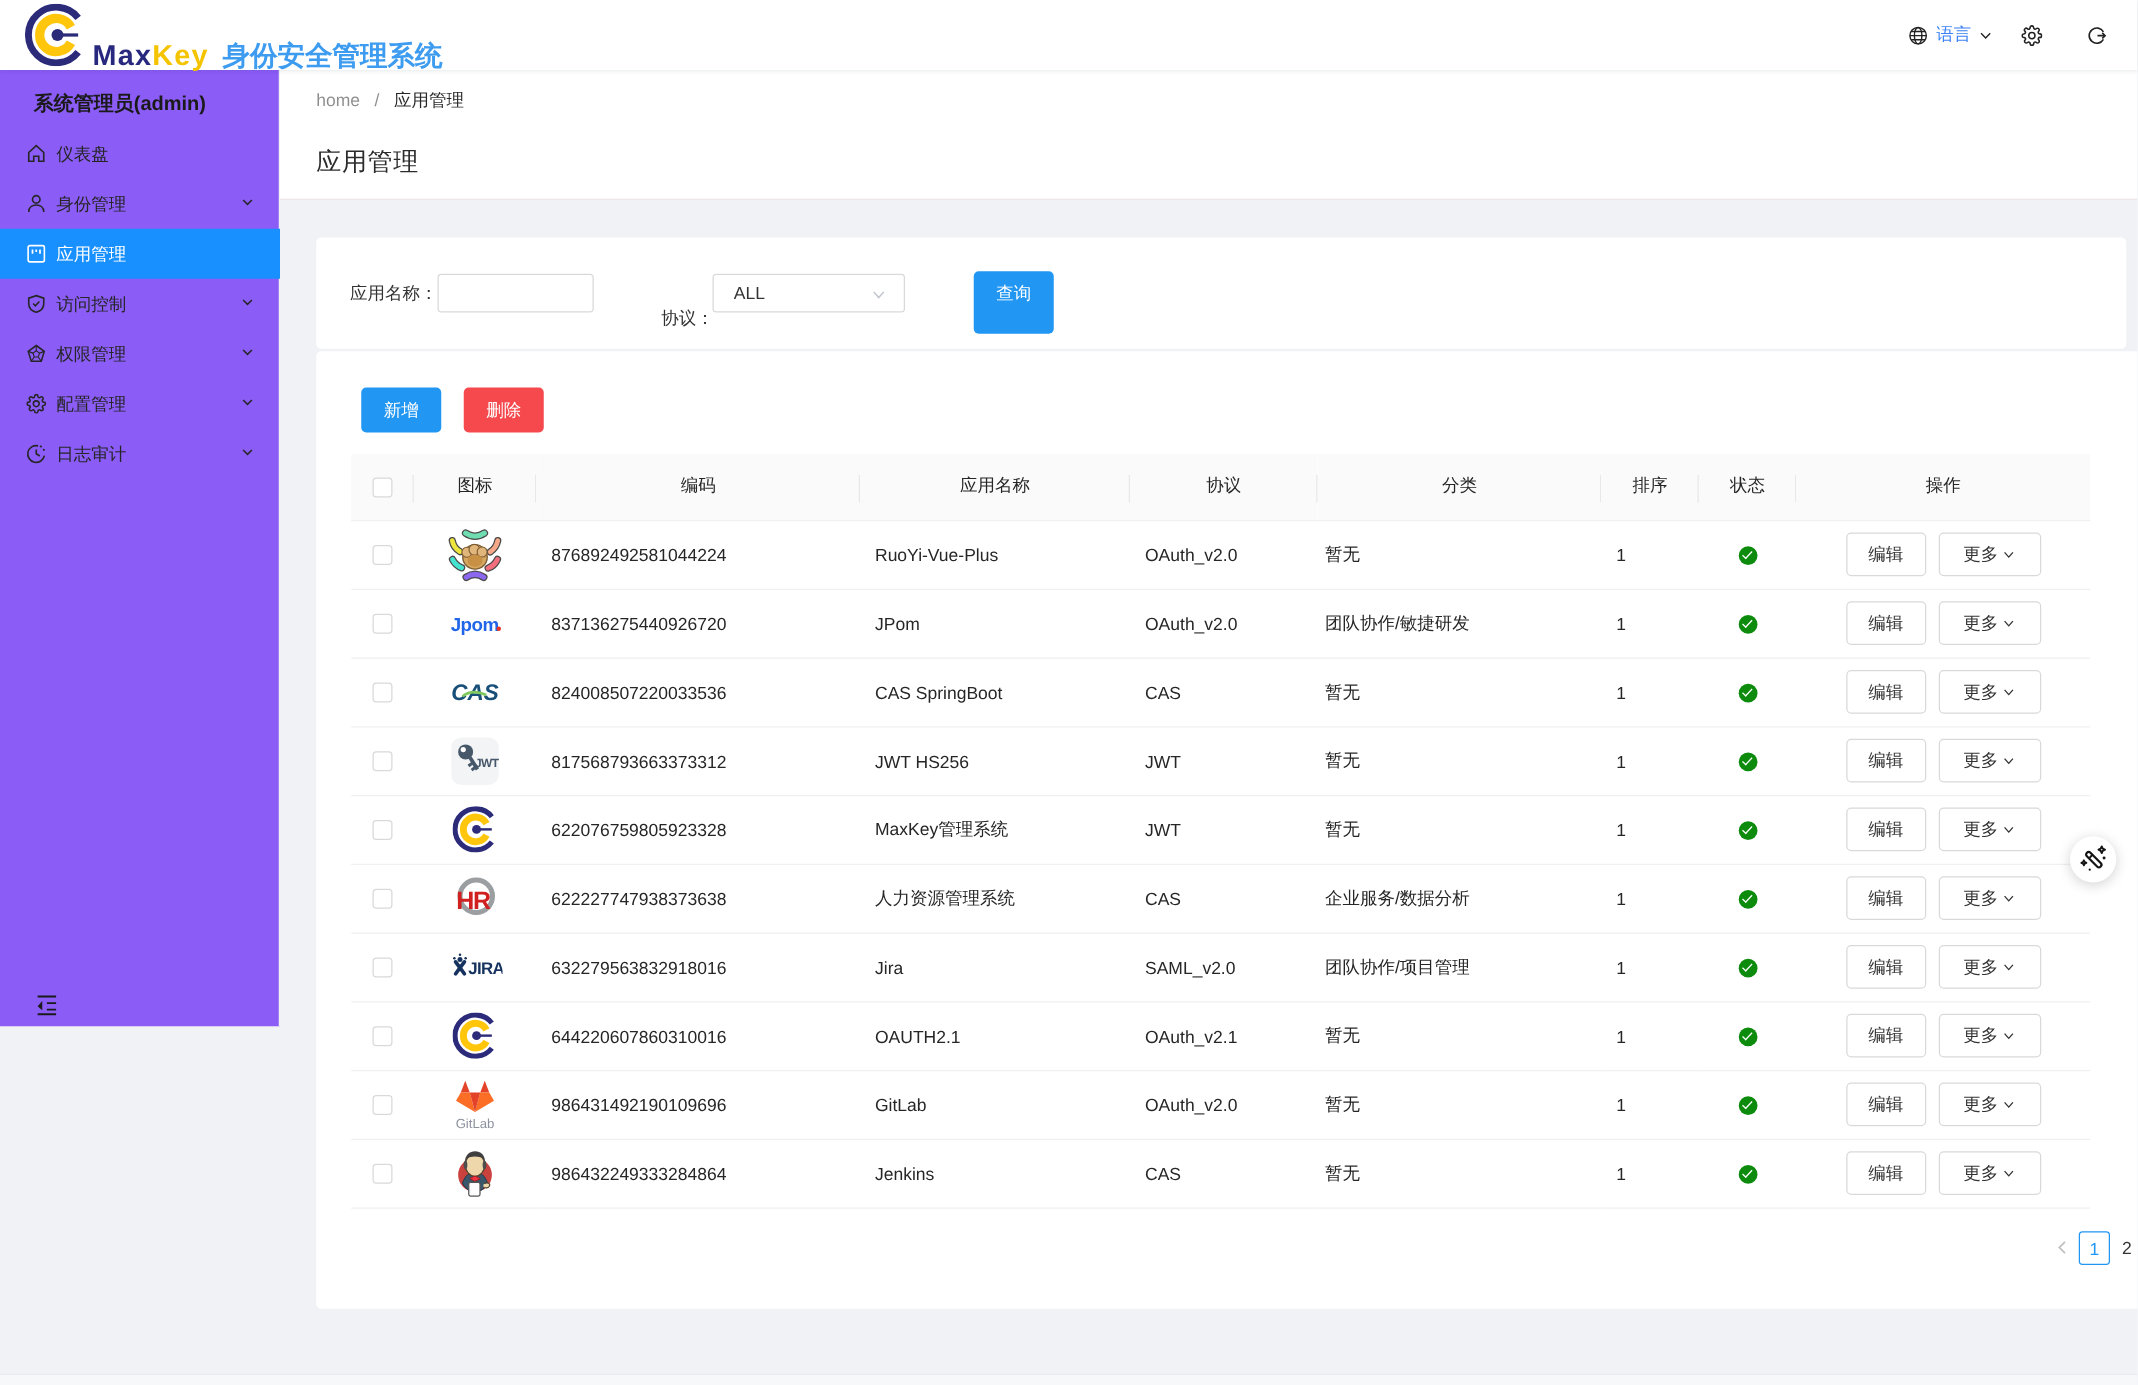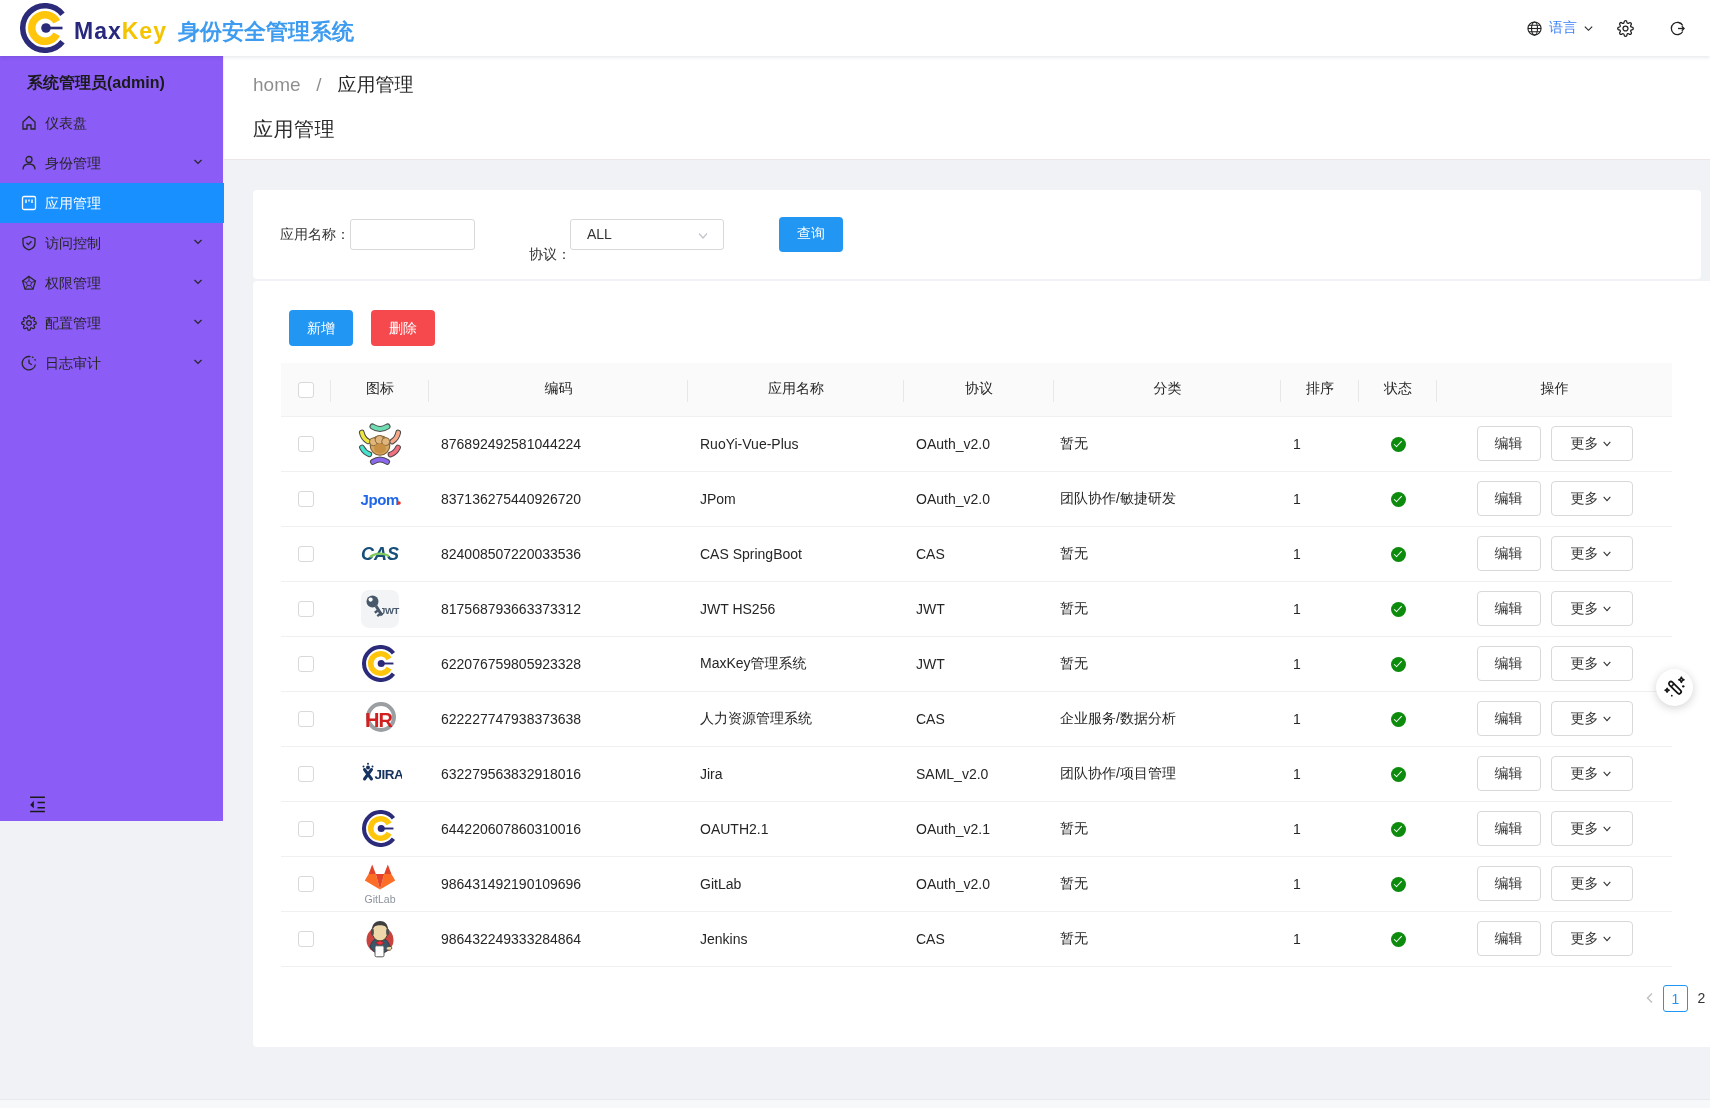--- a/index.html
+++ b/index.html
@@ -1,47 +1,47 @@
 <!DOCTYPE html>
 <html><head>
 <meta charset="utf-8">
 <style>
 * { margin:0; padding:0; box-sizing:border-box; }
 html,body { width:1710px; height:1108px; font-family:"Liberation Sans",sans-serif; background:#f0f2f5; overflow:hidden; position:relative; }
 
 .hdr { position:absolute; left:0; top:0; width:1710px; height:56px; background:#fff; z-index:5; box-shadow:0 1px 4px rgba(0,21,41,.12); }
 .logo { position:absolute; left:20px; top:3px; }
-.brand { position:absolute; left:74px; top:3px; height:56px; line-height:56px; font-size:23px; font-weight:bold; letter-spacing:1px; }
+.brand { position:absolute; left:74px; top:16px; height:56px; line-height:56px; font-size:23px; font-weight:bold; letter-spacing:1px; }
 .brand .mx { color:#28287e; }
 .brand .ky { color:#f5c400; }
 .brand .cn { color:#3e9cf0; font-size:22px; margin-left:11px; letter-spacing:0; }
 .hicon { position:absolute; top:0; height:56px; display:flex; align-items:center; color:#3b82f6; }
 
 .side { position:absolute; left:0; top:56px; width:224px; height:765px; background:#8b5cf6; border-right:1px solid #f0f0f0; z-index:4; }
 .admin { position:absolute; left:27px; top:17px; font-size:16px; font-weight:bold; color:#1a1a1a; }
 .mi { position:absolute; left:0; width:224px; height:40px; color:#262626; font-size:14px; }
 .mi .ic { position:absolute; left:21px; top:12px; width:16px; height:16px; }
 .mi .tx { position:absolute; left:45px; top:0; line-height:40px; }
 .mi .ar { position:absolute; right:20px; top:13px; width:12px; height:12px; }
 .mi.act { background:#1890ff; color:#fff; }
 .fold { position:absolute; left:28px; top:738px; width:19px; height:19px; }
 
 .titleband { position:absolute; left:224px; top:56px; width:1486px; height:104px; background:#fff; border-bottom:1px solid #ece6e6; }
-.bc { position:absolute; left:29px; top:16px; font-size:19px; color:rgba(0,0,0,.45); }
+.bc { position:absolute; left:29px; top:16px; font-size:14px; color:rgba(0,0,0,.45); }
 .bc b { color:rgba(0,0,0,.85); font-weight:normal; }
 .ptitle { position:absolute; left:29px; top:60px; font-size:20px; font-weight:400; color:#2b2b2b; letter-spacing:0.5px; }
 .card1 { position:absolute; left:253px; top:190px; width:1448px; height:89px; background:#fff; border-radius:4px; }
 .card2 { position:absolute; left:253px; top:281px; width:1668px; height:766px; background:#fff; border-radius:4px; }
 
 .f-label { position:absolute; top:29px; font-size:14px; color:#333; line-height:31px; }
 .f-input { position:absolute; left:97px; top:29px; width:125px; height:31px; border:1px solid #d9d9d9; border-radius:3px; background:#fff; }
 .f-select { position:absolute; left:317px; top:29px; width:154px; height:31px; border:1px solid #d9d9d9; border-radius:3px; background:#fff; font-size:14px; color:#333; line-height:29px; padding-left:16px; }
 .f-select .car { position:absolute; right:14px; top:10px; }
 .btn { display:inline-block; height:36px; line-height:36px; text-align:center; border-radius:4px; font-size:14px; color:#fff; }
-.btn-q { position:absolute; left:526px; top:27px; width:64px; height:35px; line-height:35px; background:#2196f3;font-family:Liberation Mono, monospace; }
+.btn-q { position:absolute; left:526px; top:27px; width:64px; height:50px; line-height:35px; background:#2196f3; }
 .btn-add { position:absolute; left:36px; top:29px; width:64px; background:#2196f3; }
 .btn-del { position:absolute; left:118px; top:29px; width:64px; background:#f5494d; }
 
 table.tb { position:absolute; left:28px; top:82px; width:1391px; border-collapse:collapse; table-layout:fixed; font-size:14px; color:#262626; }
 .tb th { background:#fafafa; height:53px; font-weight:500; text-align:center; border-bottom:1px solid #f0f0f0; position:relative; }
 .tb th:after { content:""; position:absolute; right:0; top:17px; height:22px; width:1px; background:#e8e8e8; }
 .tb th:last-child:after { display:none; }
 .tb td { height:55px; border-bottom:1px solid #f0f0f0; text-align:left; padding:0 0 0 12px; }
 .tb td.c { text-align:center; padding:0; }
 .cbx { display:inline-block; width:16px; height:16px; border:1px solid #d9d9d9; border-radius:3px; background:#fff; vertical-align:middle; }

